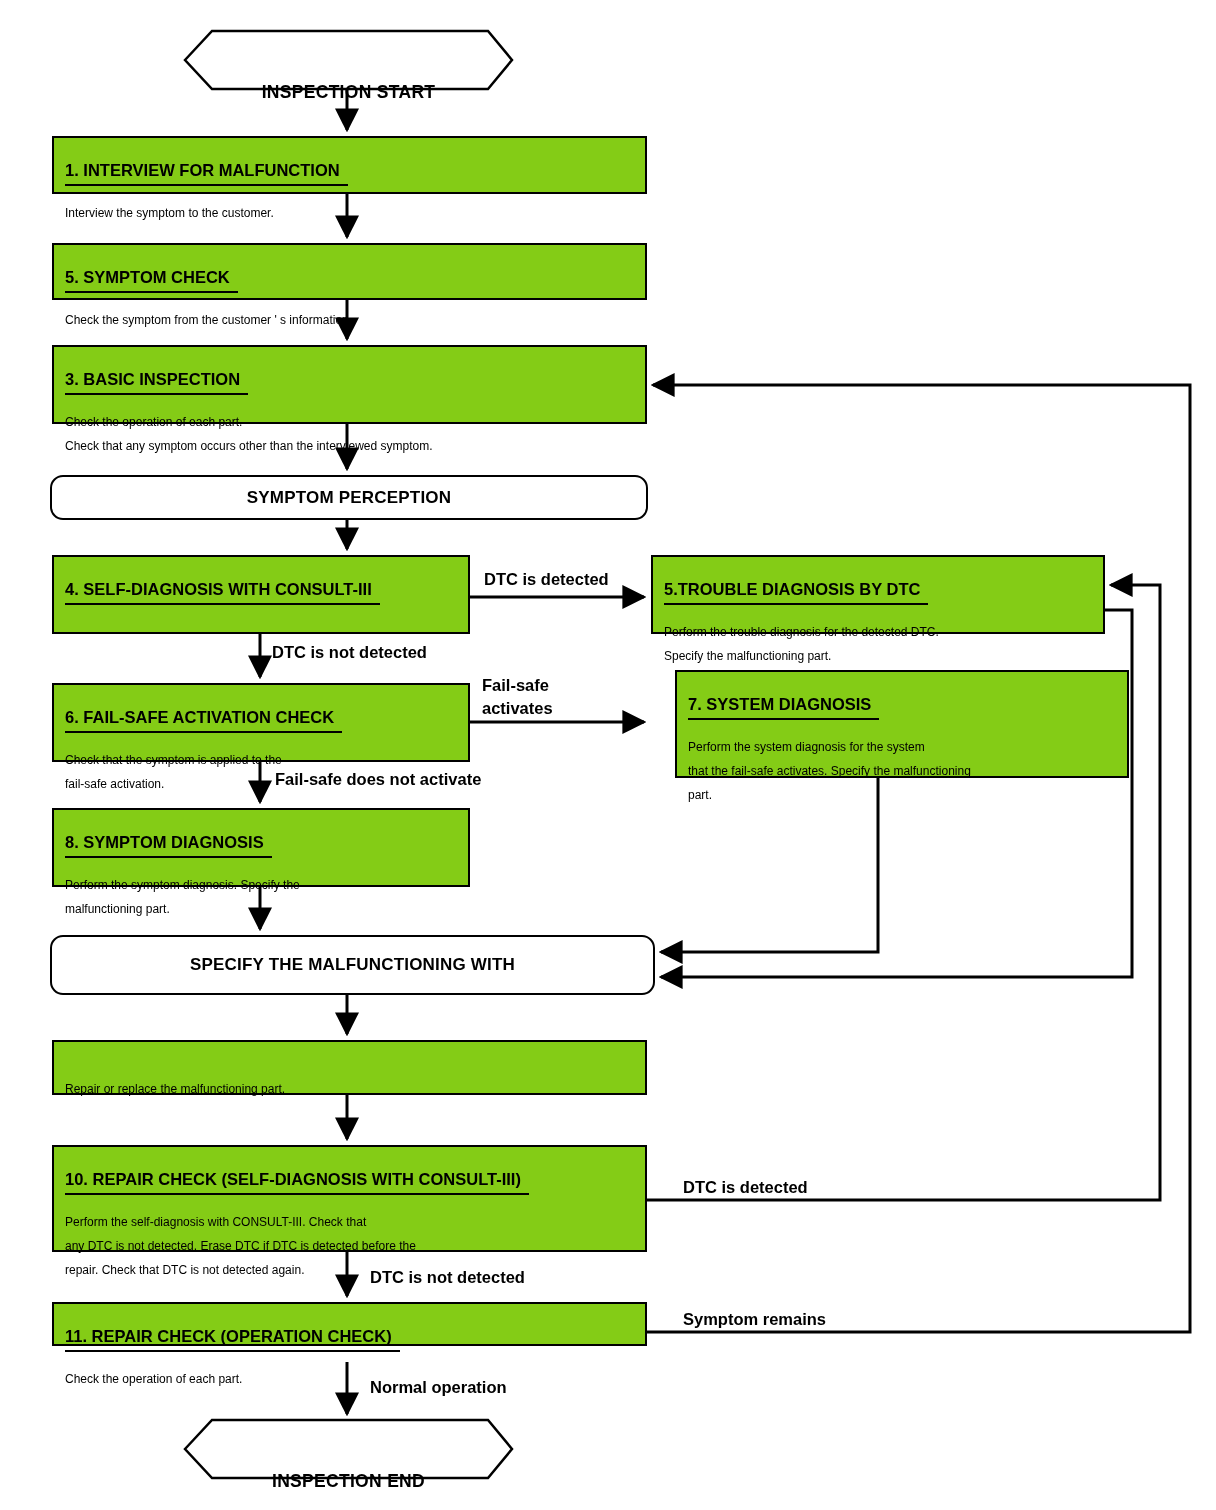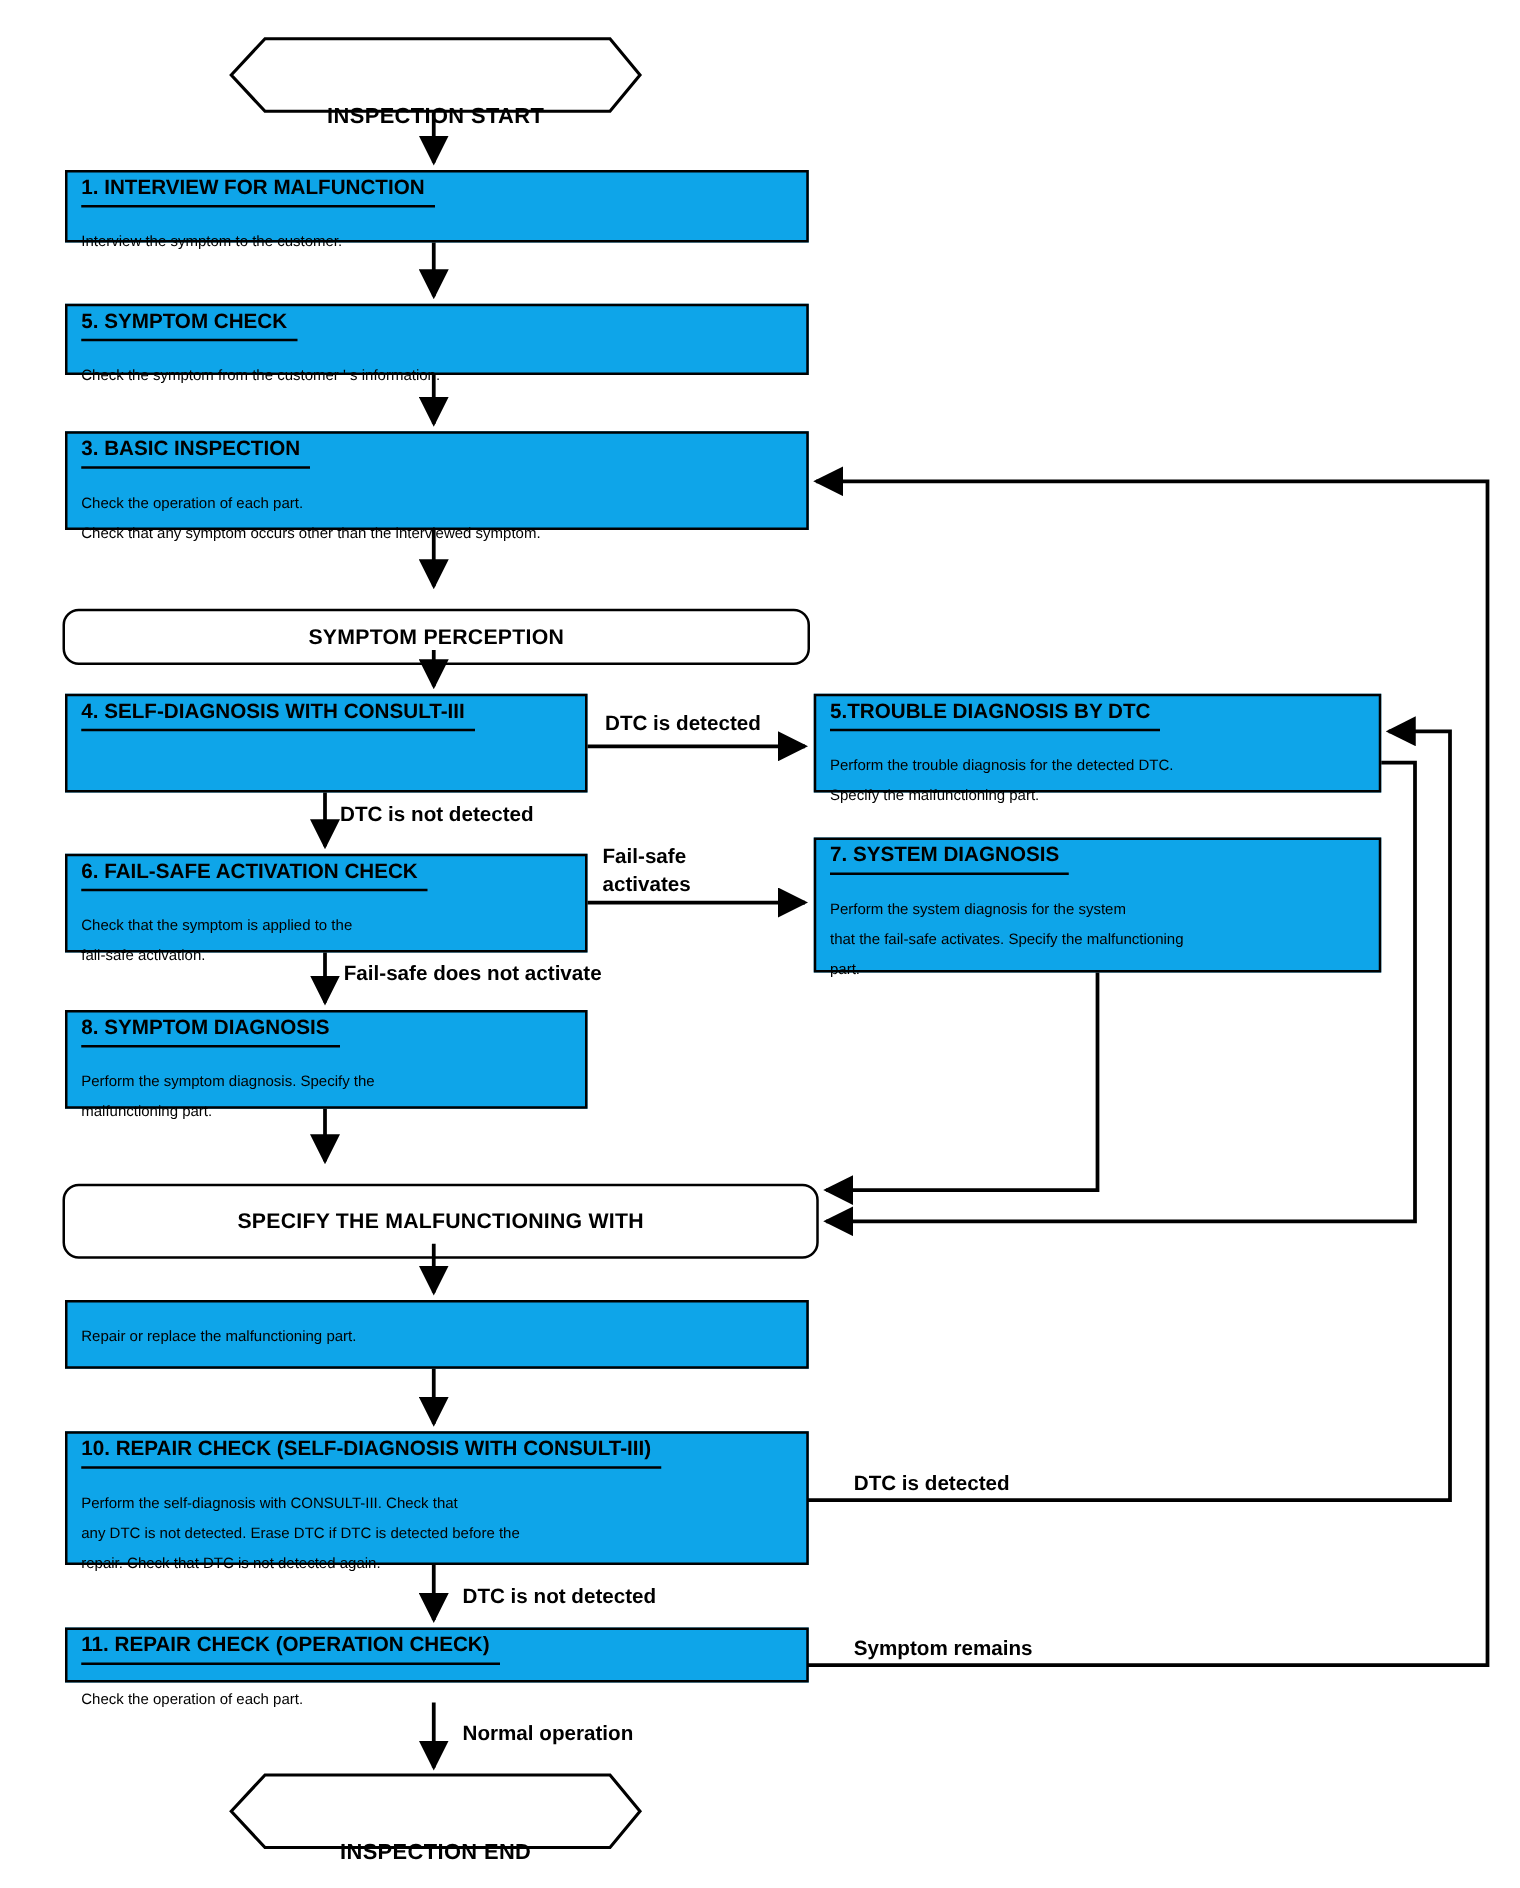--- a/index.html
+++ b/index.html
@@ -3,30 +3,30 @@
 <meta charset="utf-8">
 <style>
   html,body{margin:0;padding:0;background:#fff;}
   .canvas{
     position:relative;width:1216px;height:1510px;background:#fff;
     font-family:"Liberation Sans",sans-serif;color:#000;overflow:hidden;
   }
   .layer{position:absolute;left:0;top:0;width:1216px;height:1510px;}
   .toplayer{pointer-events:none;}
   .box{
-    position:absolute;box-sizing:border-box;border:2.5px solid #000;background:#0ea5e9;
-    padding:0 10px 4px 11px;
+    position:absolute;box-sizing:border-box;border:2.5px solid #000;background:#84cc16;
+    padding:20px 10px 4px 11px;
   }
   .box-title{font-weight:bold;font-size:16.5px;line-height:25px;white-space:pre;}
   .box-title span{display:inline-block;border-bottom:2px solid #000;padding:0 8px 1px 0;}
   .box-body{font-size:12px;line-height:24px;white-space:pre;margin-top:15px;}
   .terminal{
     position:absolute;box-sizing:border-box;border:2.5px solid #000;border-radius:13px;background:#fff;
     display:flex;align-items:center;justify-content:center;
-    font-weight:bold;font-size:17px;letter-spacing:.2px;text-align:center;margin-top:12px;
+    font-weight:bold;font-size:17px;letter-spacing:.2px;text-align:center;
   }
   .hexlabel{
     position:absolute;display:flex;align-items:center;justify-content:center;
     font-weight:bold;font-size:17.5px;letter-spacing:.3px;text-align:left;margin-top:32px;
   }
   .elabel{
     position:absolute;font-weight:bold;font-size:16.5px;line-height:23px;white-space:pre-line;
   }
 </style>
 </head>
@@ -69,21 +69,21 @@
     <div class="box-body">Perform the trouble diagnosis for the detected DTC.
 Specify the malfunctioning part.</div>
   </div>
 
   <div class="box" style="left:52px;top:683px;width:418px;height:79px">
     <div class="box-title"><span>6. FAIL-SAFE ACTIVATION CHECK</span></div>
     <div class="box-body">Check that the symptom is applied to the
 fail-safe activation.</div>
   </div>
 
-  <div class="box" style="left:651px;top:670px;width:454px;height:108px">
+  <div class="box" style="left:675px;top:670px;width:454px;height:108px">
     <div class="box-title"><span>7. SYSTEM DIAGNOSIS</span></div>
     <div class="box-body">Perform the system diagnosis for the system
 that the fail-safe activates. Specify the malfunctioning
 part.</div>
   </div>
 
   <div class="box" style="left:52px;top:808px;width:418px;height:79px">
     <div class="box-title"><span>8. SYMPTOM DIAGNOSIS</span></div>
     <div class="box-body">Perform the symptom diagnosis. Specify the
 malfunctioning part.</div>

